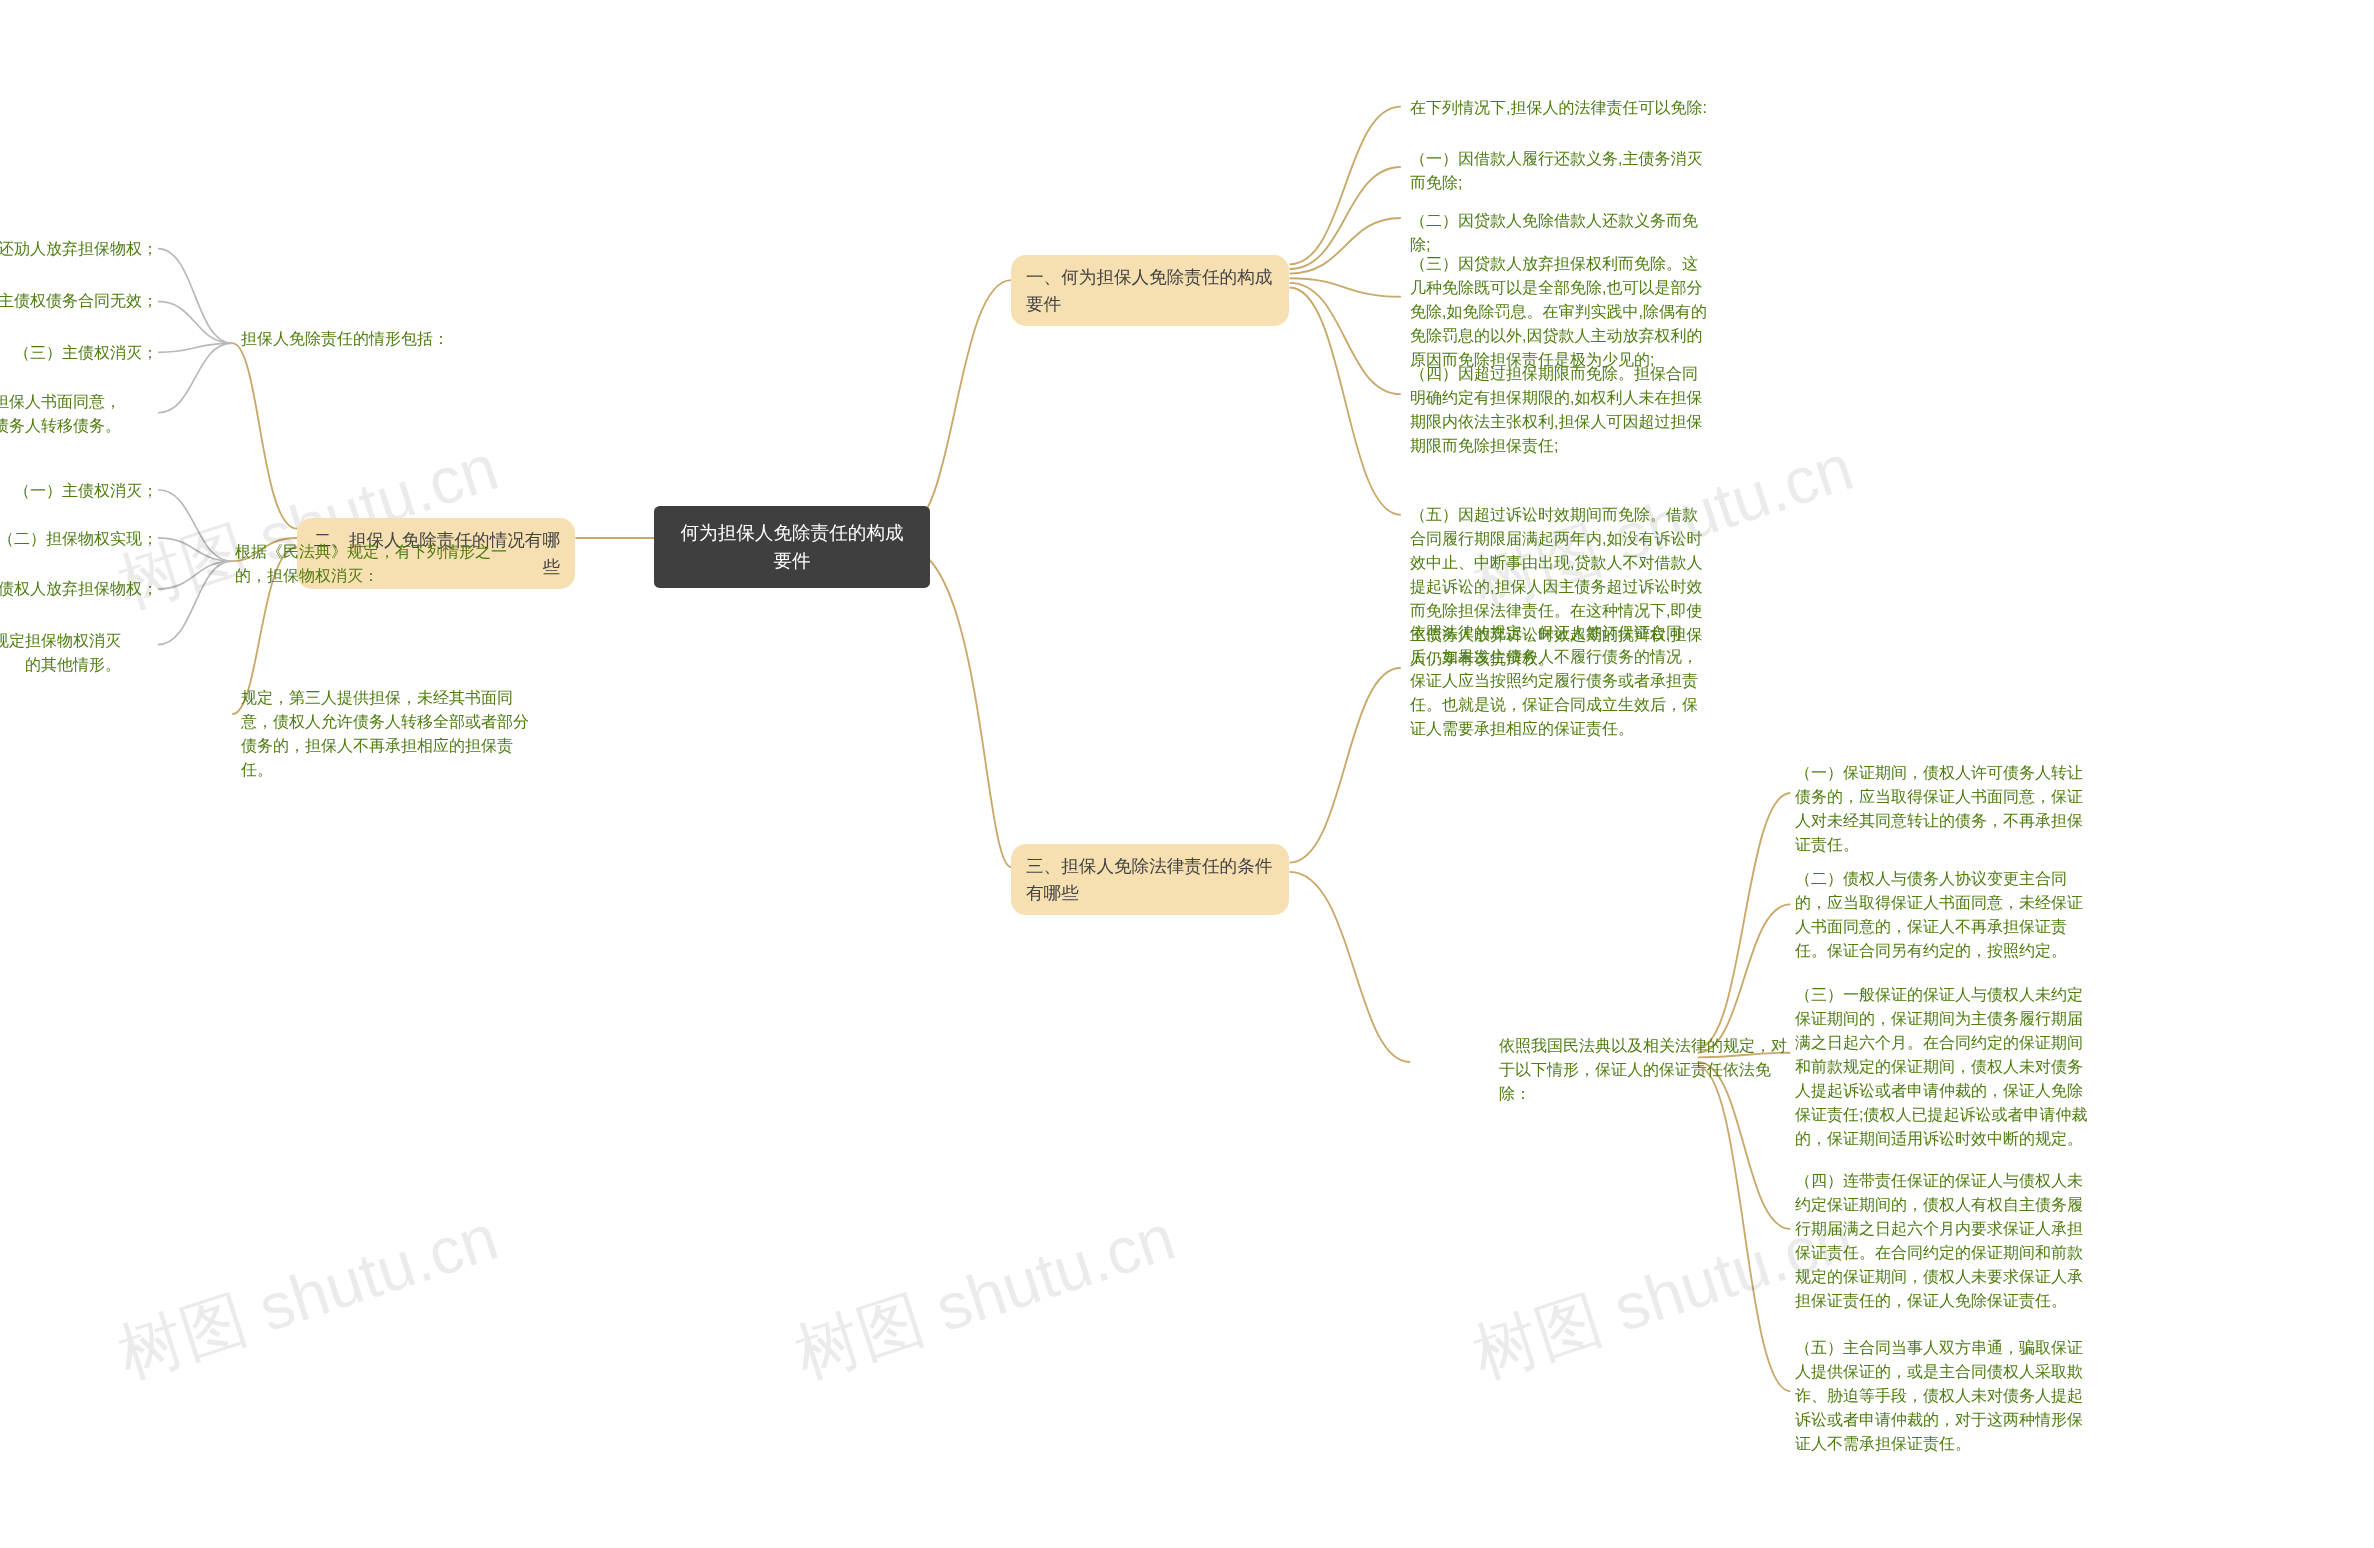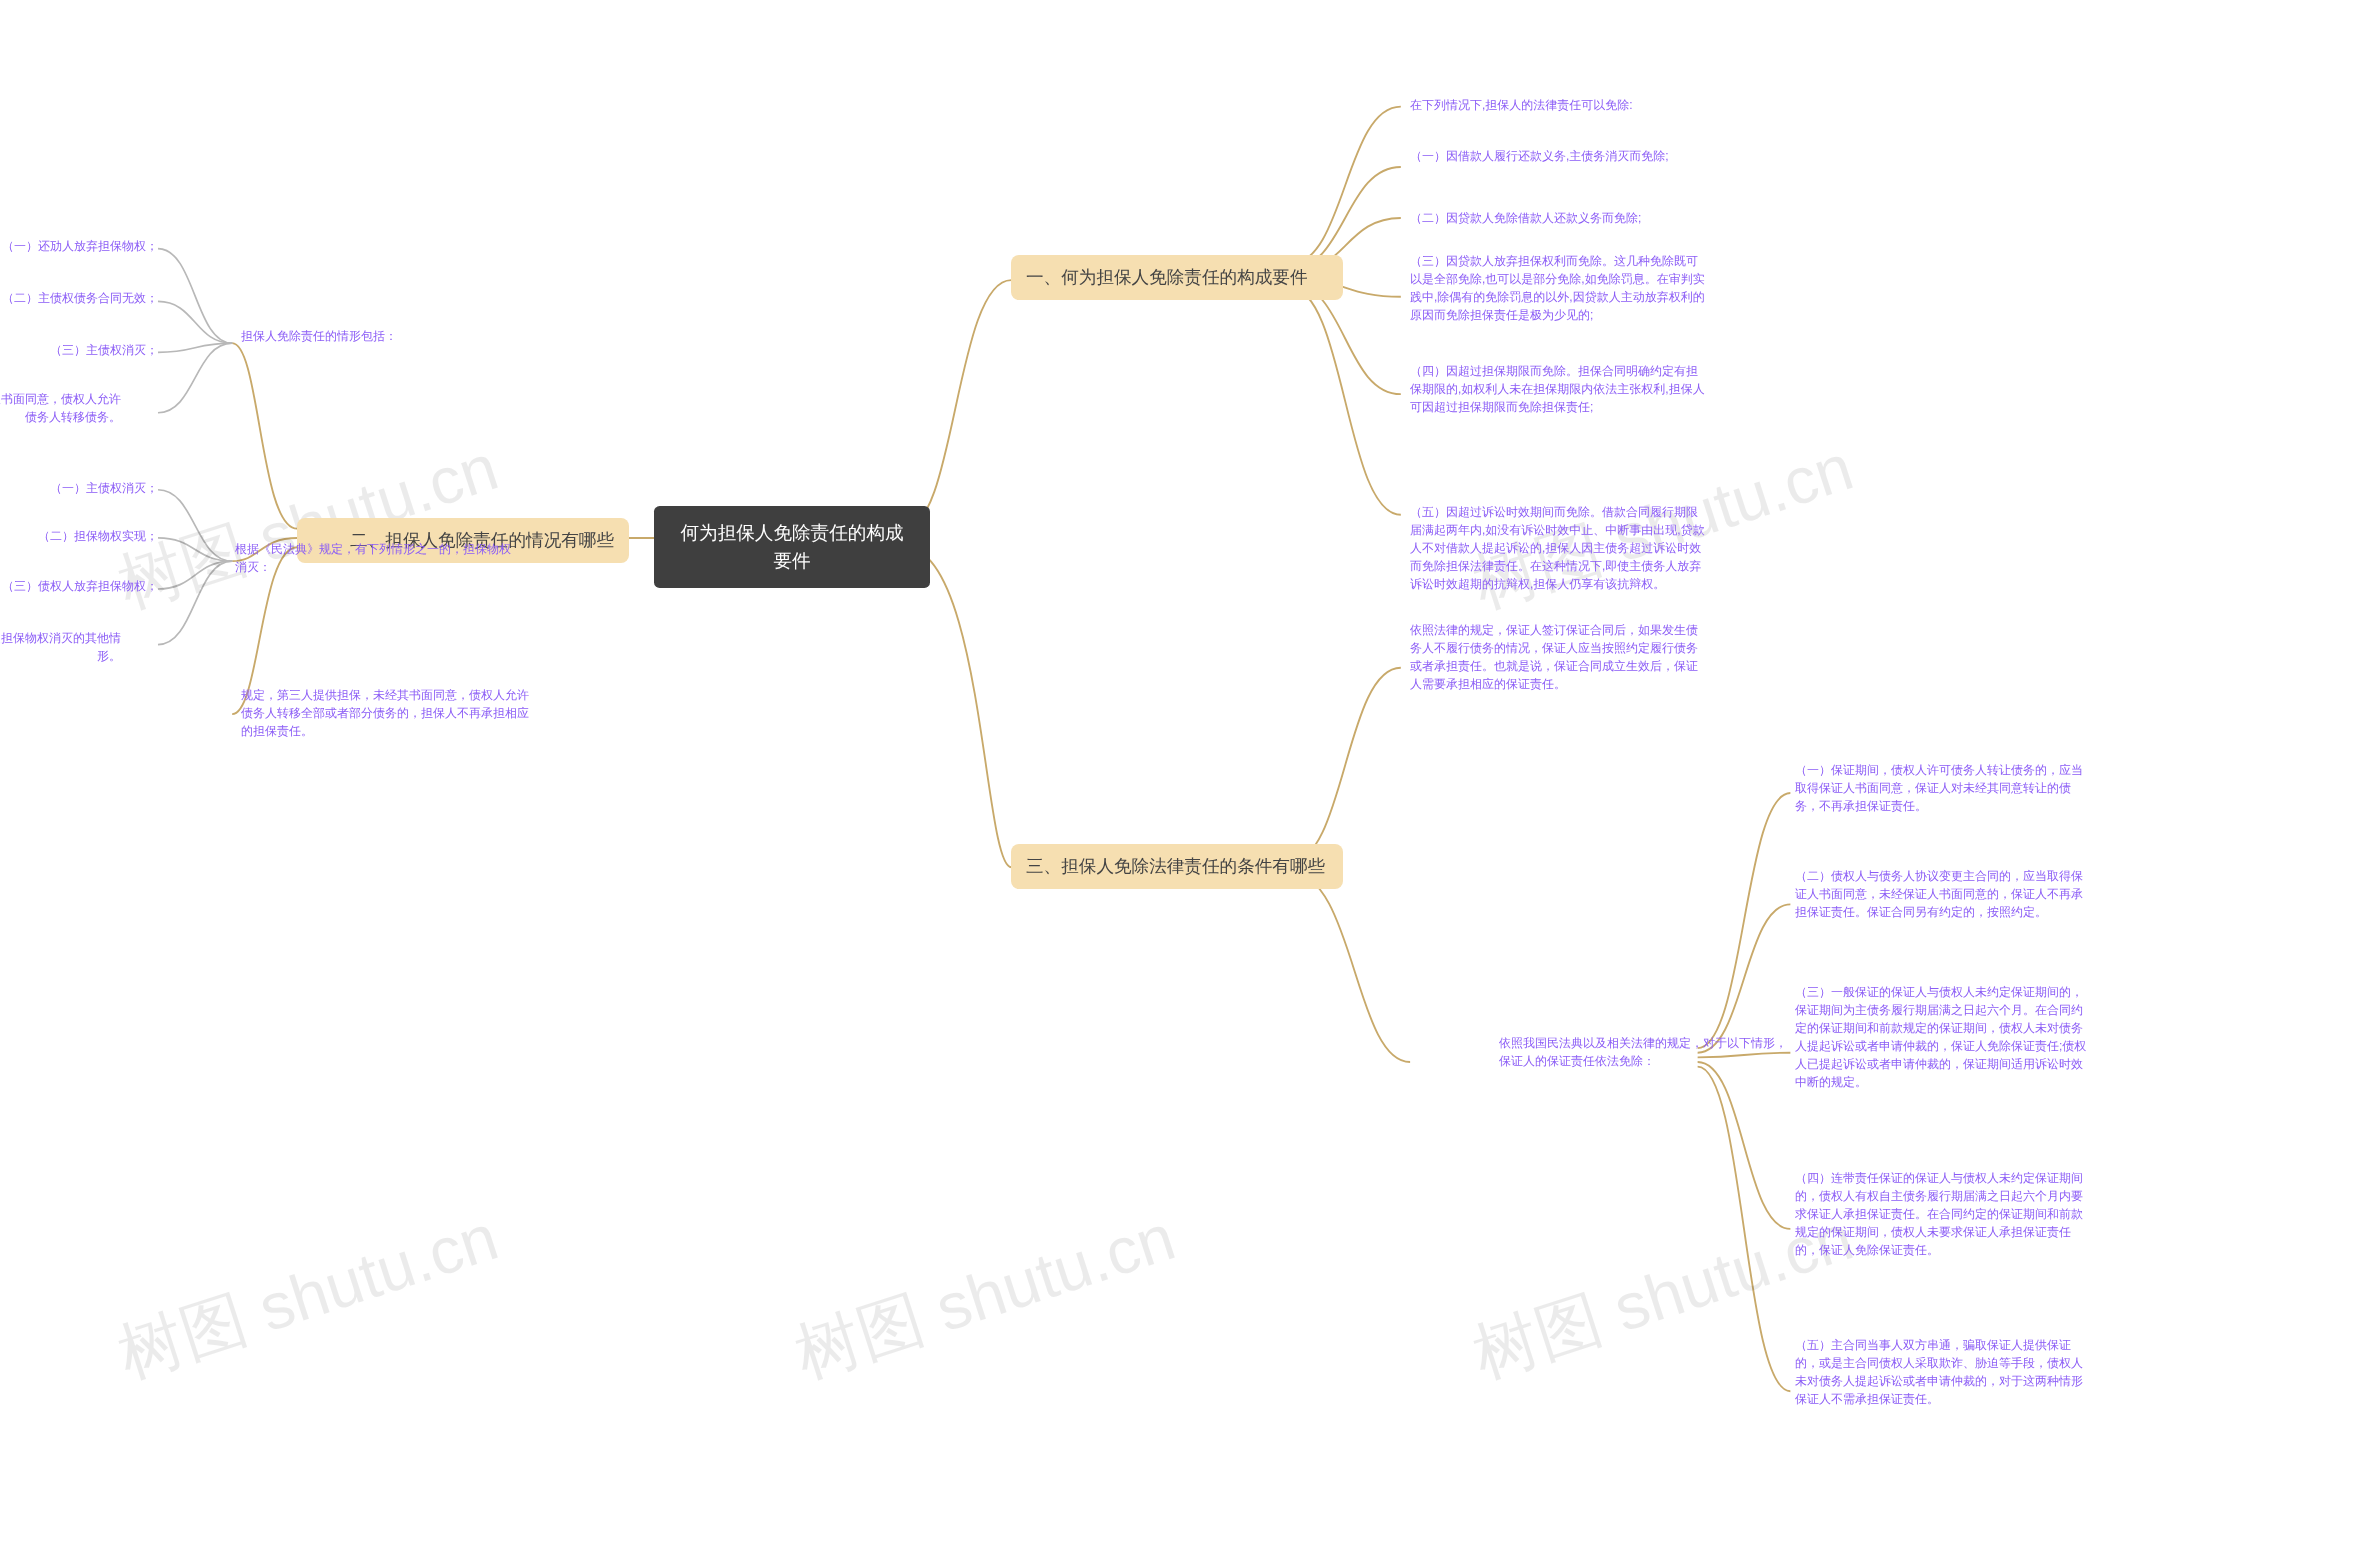--- a/index.html
+++ b/index.html
@@ -29,27 +29,27 @@
     padding: 13px 20.4px;
     border-radius: 5.6px;
     text-align: center;
     font-size: 18.6px;
     width: 276px;
   }
   .branch-node {
     background: #f6dfb1;
     color: #444;
     padding: 9.3px 15px;
-    border-radius: 8px;
+    border-radius: 15px;
     font-size: 17.6px;
-    width: 332px;
+    width: 278px;
   }
   .leaf-node {
-    color: #8b5cf6;
-    font-size: 12px;
+    color: #4d7c0f;
+    font-size: 16px;
     max-width: 297px;
   }
   .leaf-narrow { max-width: 223px; }
   .watermark {
     position: absolute;
     font-size: 65px;
     color: rgba(0,0,0,0.08);
     transform: rotate(-18deg);
     white-space: nowrap;
     pointer-events: none;

